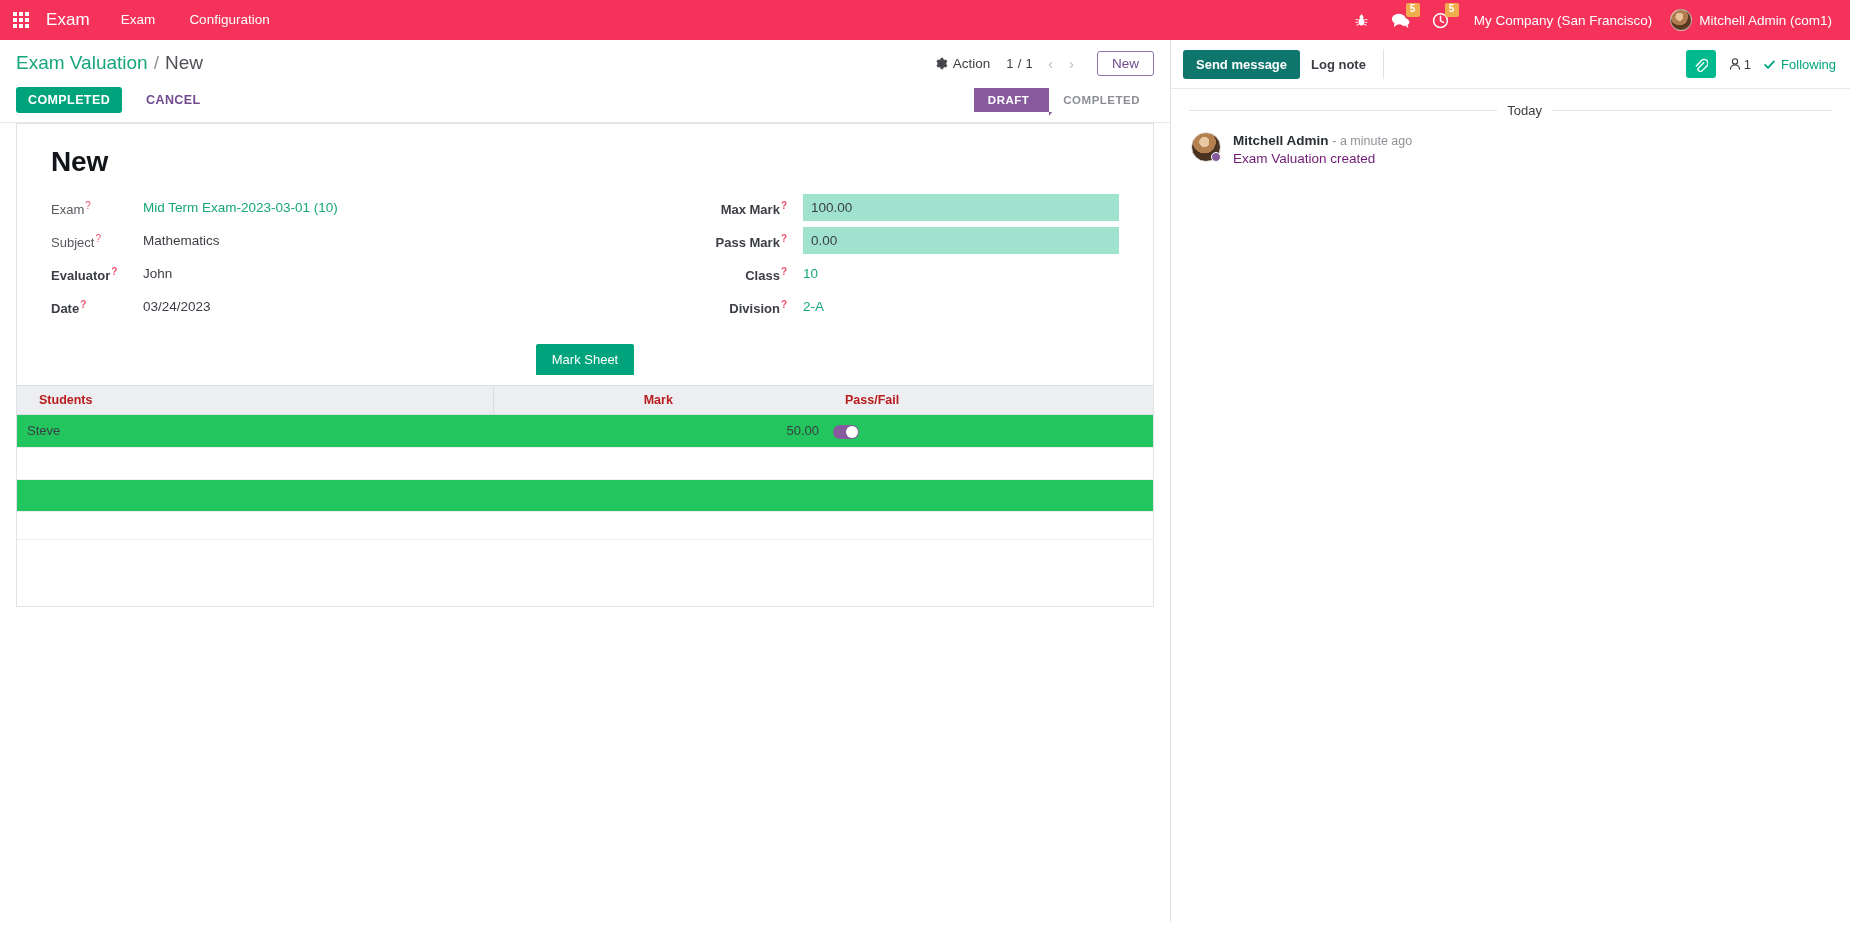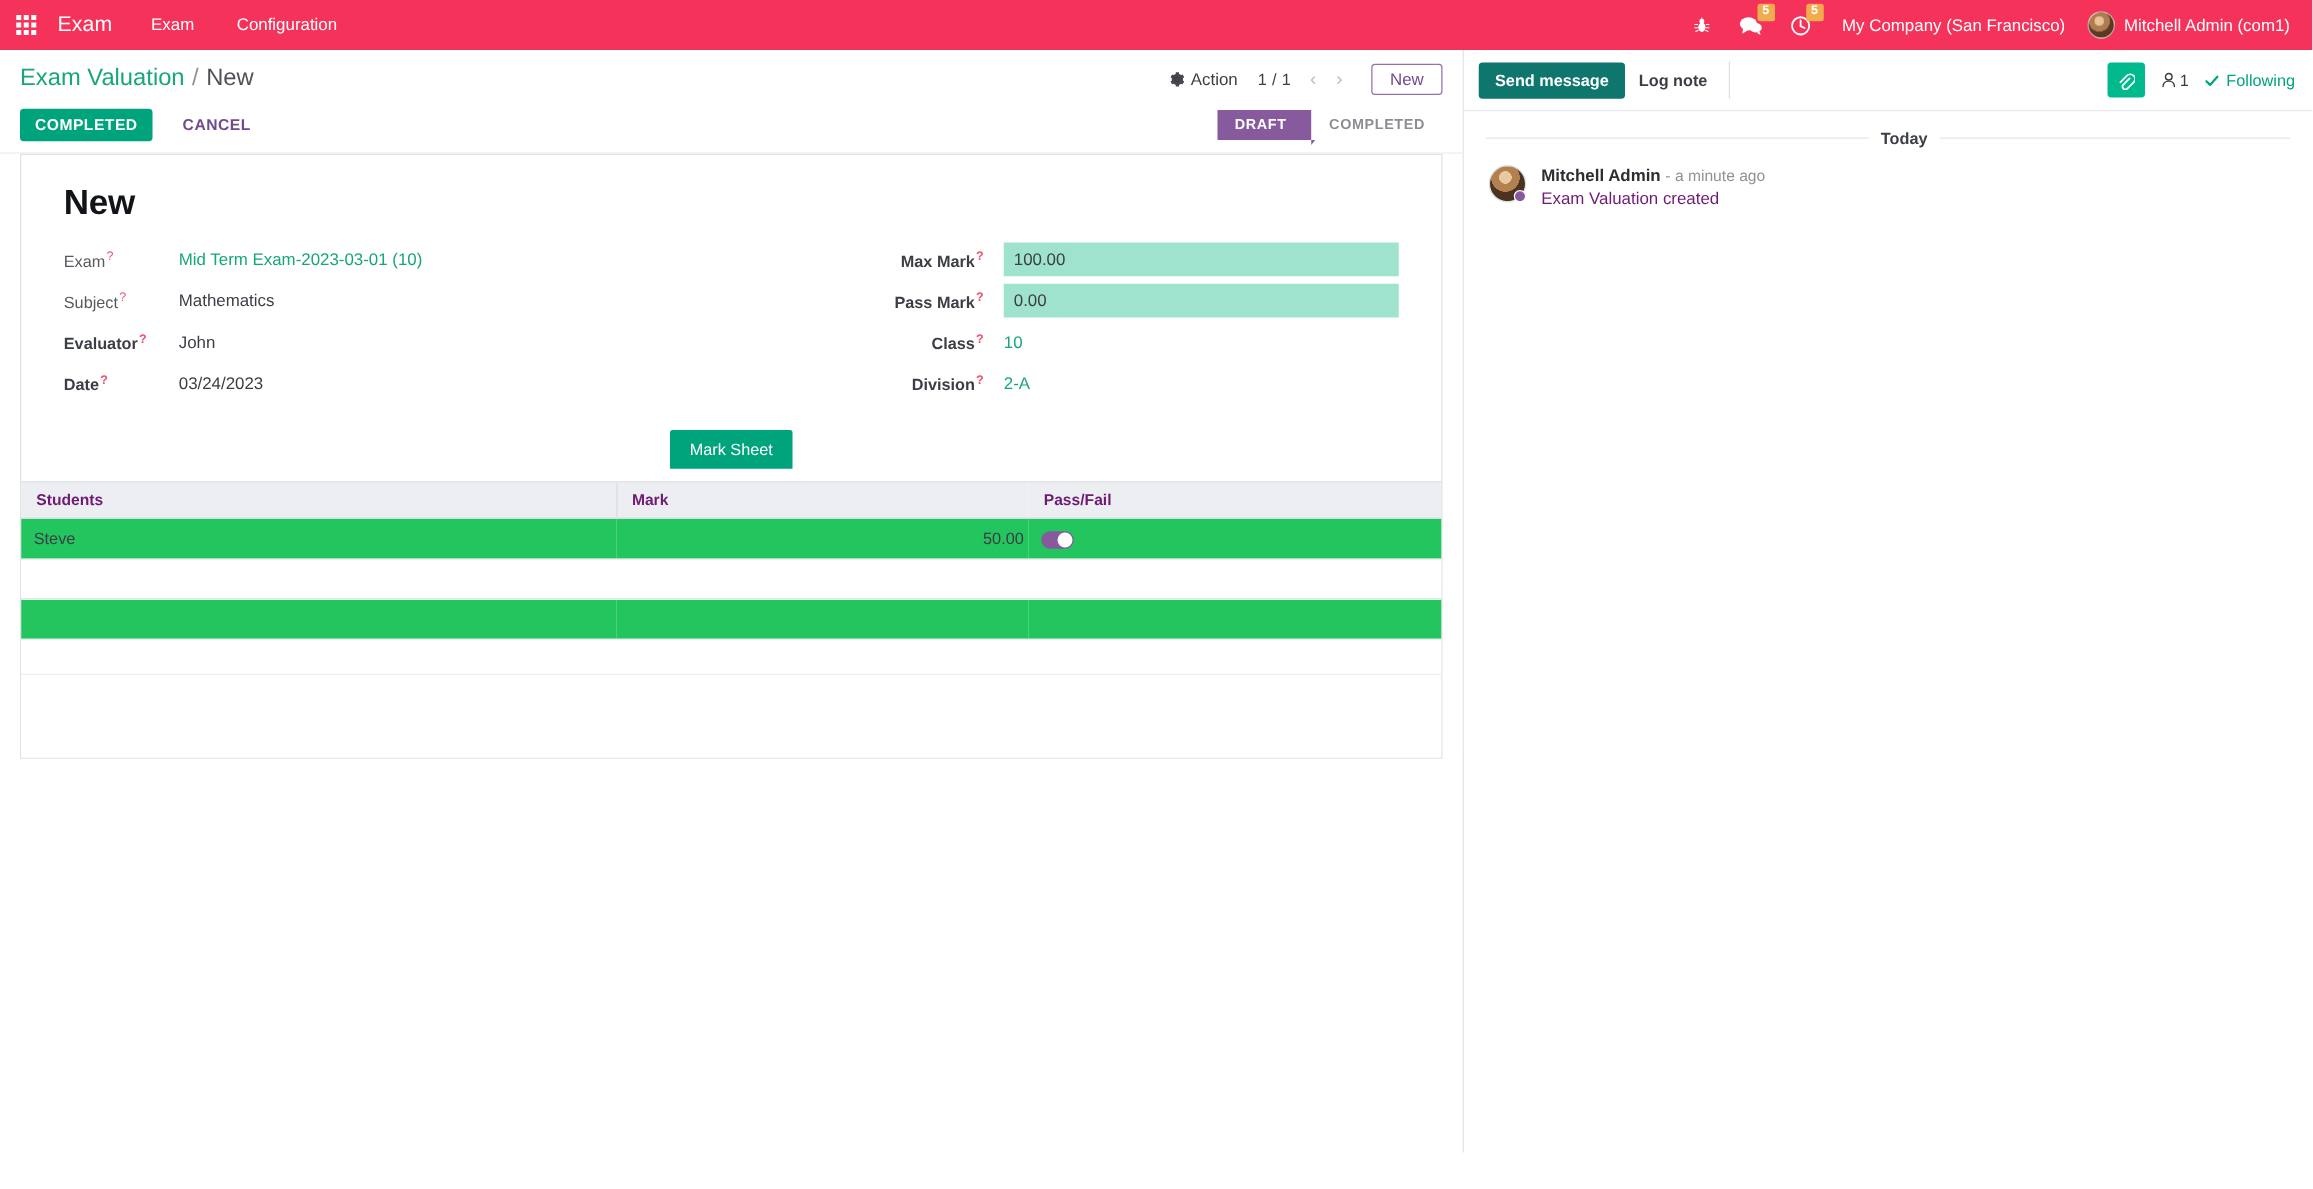--- a/index.html
+++ b/index.html
@@ -180,24 +180,24 @@
   
   .notebook { margin-top: 18px; }
   .nb-tabs { display: flex; justify-content: center; }
   .nb-tab {
     background: #00a47c; color: #fff; font-size: 13px;
     padding: 8px 16px; cursor: pointer; border-radius: 2px 2px 0 0;
   }
   .list-table { width: 100%; border-collapse: collapse; }
   .list-table thead th {
     background: #eceef1; border-top: 1px solid #d9dde2; border-bottom: 1px solid #d9dde2;
-    font-size: 12.5px; color: #701a75; font-weight: 700;
-    padding: 7px 12px; text-align: left; white-space: nowrap;
-  }
-  .list-table thead th.num { text-align: left; margin-left: 44px; }
+    font-size: 12.5px; color: #b91c1c; font-weight: 700;
+    padding: 7px 22px; text-align: left; white-space: nowrap;
+  }
+  .list-table thead th.num { text-align: center; margin-left: 44px; }
   .list-table thead th.c-students { width: auto; }
   .list-table thead th.c-mid { width: 330px; border-left: 1px solid #d9dde2; }
   .list-table thead th.c-pf { width: 330px; }
   .list-table tbody td {
     font-size: 13px; color: #3c3e45;
     padding: 8px 10px; border-bottom: 1px solid #eceef1;
     height: 29px;
   }
   .row-invalid td { background: #22c55e; }
   .row-blank td { background: #fff; }
@@ -245,21 +245,21 @@
     display: flex; align-items: center; gap: 5px;
     color: #00a47c; font-size: 13px; cursor: pointer;
   }
   .chatter-thread { flex: 1; overflow: hidden; padding: 14px 0 0 0; }
   .today-sep {
     display: flex; align-items: center; gap: 10px;
     padding: 0 18px; margin-bottom: 14px;
   }
   .today-sep .line { flex: 1; height: 1px; background: #e3e5e8; }
   .today-sep .line.r { flex: 0 0 280px; }
-  .today-label { font-size: 13px; font-weight: 700; color: #3c3e45; text-align: center; }
+  .today-label { font-size: 13px; font-weight: 400; color: #3c3e45; text-align: center; }
   .msg { display: flex; gap: 12px; padding: 0 18px 0 20px; }
   .msg-avatar {
     width: 30px; height: 30px; border-radius: 50%; flex: none; position: relative;
     background: radial-gradient(circle at 44% 32%, #e9c9a2 0 20%, #b5804f 21% 46%, #4b3322 47% 100%);
     border: 1px solid #e0e0e0;
   }
   .msg-avatar .dot {
     position: absolute; right: -1px; bottom: -1px;
     width: 10px; height: 10px; border-radius: 50%;
     background: #875a9e; border: 1.5px solid #fff;

